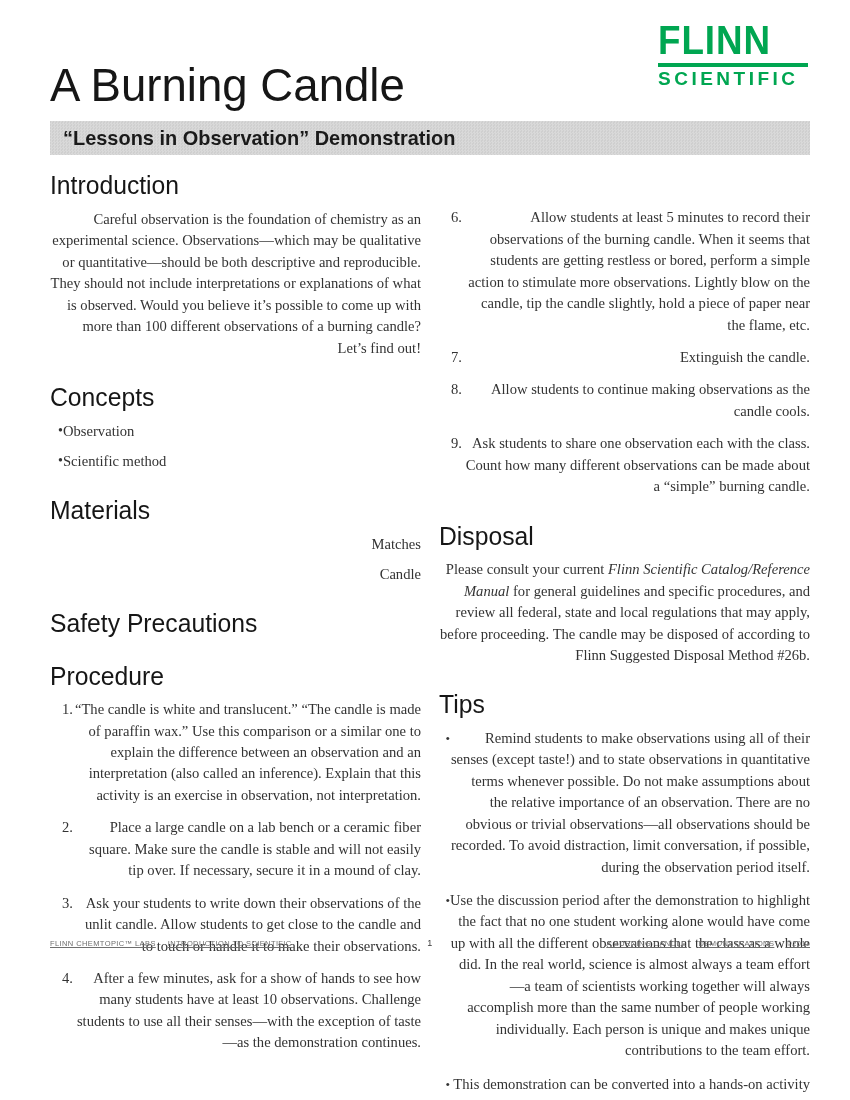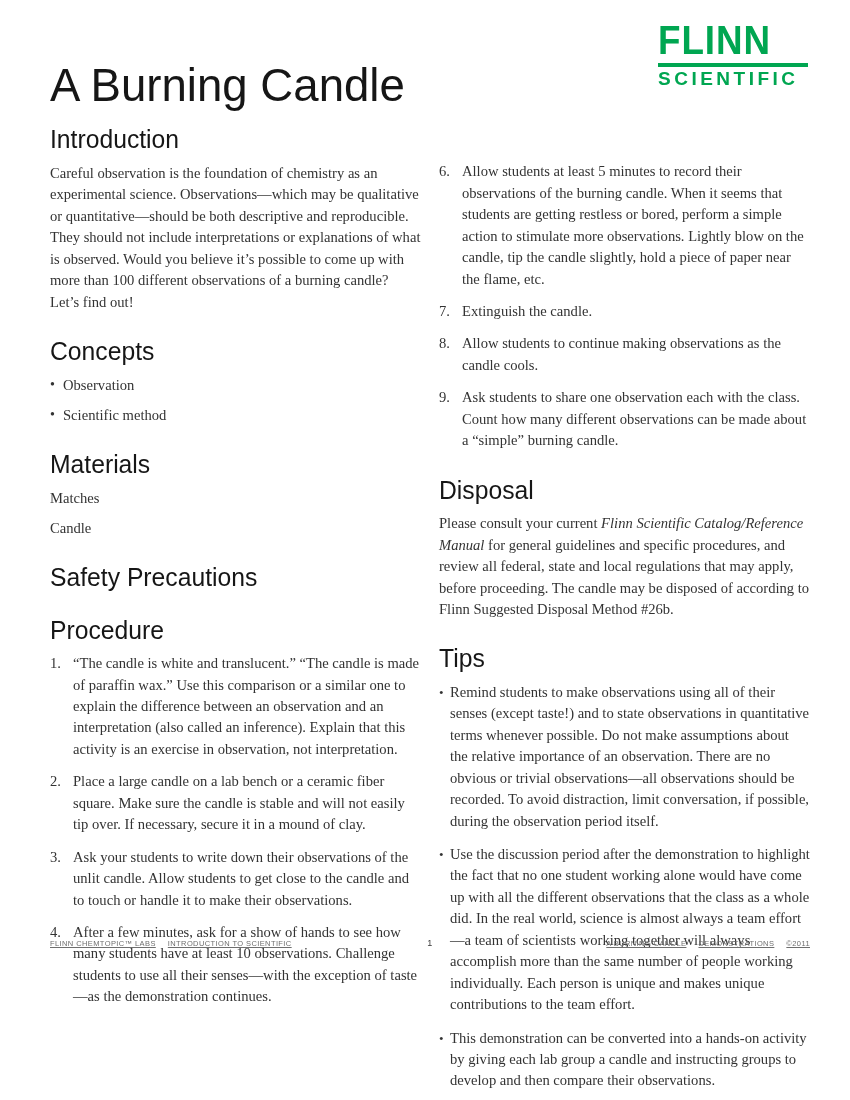--- a/index.html
+++ b/index.html
@@ -53,21 +53,21 @@
   .col-right { padding-top: 36px; }
 
   h2.sec {
     font-family: "Liberation Sans", sans-serif;
     font-size: 26px; font-weight: 400; color: #161616;
     margin: 24px 0 9px 0; line-height: 1.1;
     transform: scaleX(0.95); transform-origin: left;
   }
   h2.sec:first-child { margin-top: 0; }
 
-  .body-text { font-size: 14.6px; line-height: 1.47; color: #333; text-align: left; }
+  .body-text { font-size: 14.6px; line-height: 1.47; color: #333; text-align: right; }
 
   .bullet-list .b-item { display: flex; margin-bottom: 9px; }
   .bullet-list .b-dot { width: 13px; flex: 0 0 13px; font-size: 14px; color: #333; }
   .plain-list .p-item { margin-bottom: 8px; font-size: 14.6px; color: #333; }
 
   .num-list .n-item { display: flex; margin-bottom: 11px; }
   .num-list .n-num { flex: 0 0 23px; font-size: 14.6px; color: #333; }
   .num-list .n-text { flex: 1; }
 
   .tips-list .t-item { display: flex; margin-bottom: 12px; }
@@ -94,20 +94,23 @@
 
 <div class="page">
 
   <div class="header">
     <div class="logo" style="color:#00A651;">
       <div class="logo-top">FLINN</div>
       <div class="logo-rule"></div>
       <div class="logo-bottom">SCIENTIFIC</div>
     </div>
     <div class="doc-title">A Burning Candle</div>
+    <div class="banner">
+      <span class="banner-text">“Lessons in Observation” Demonstration</span>
+    </div>
   </div>
 
   <div class="columns">
 
     <div class="col col-left">
 
       <h2 class="sec">Introduction</h2>
       <p class="body-text">Careful observation is the foundation of chemistry as an experimental science. Observations—which may be qualitative or quantitative—should be both descriptive and reproducible. They should not include interpretations or explanations of what is observed. Would you believe it’s possible to come up with more than 100 different observations of a burning candle? Let’s find out!</p>
 
       <h2 class="sec">Concepts</h2>

